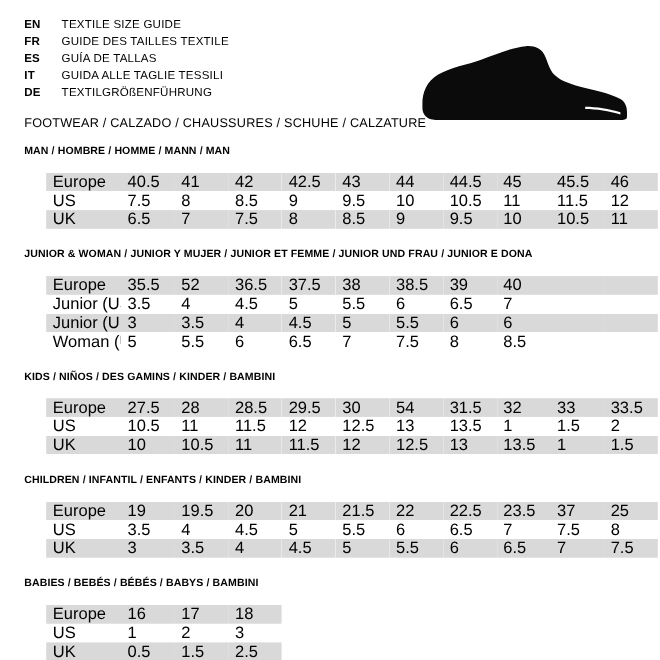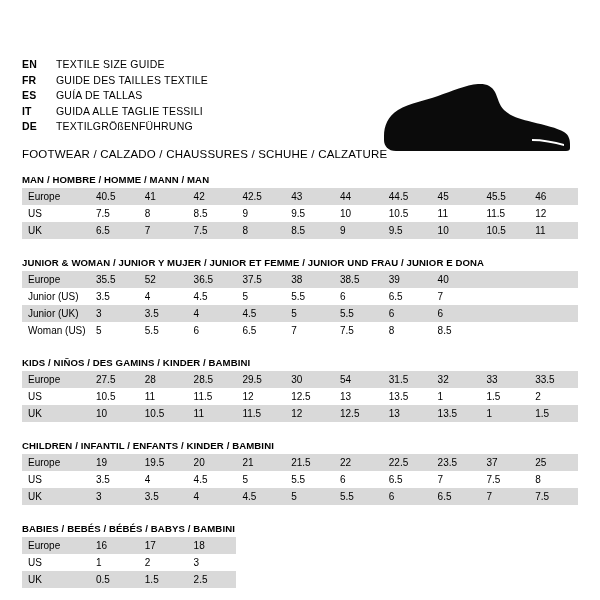--- a/index.html
+++ b/index.html
@@ -19,21 +19,20 @@
     width: 600px;
     height: 600px;
     box-sizing: border-box;
     padding: 16px 22px 0 22px;
   }
 
   
   .header {
     position: relative;
     height: 98px;
-    margin-top: 42px;
   }
   .lang-table {
     border-collapse: collapse;
     font-size: 10.5px;
     letter-spacing: 0.2px;
   }
   .lang-table td {
     padding: 0 0 2.5px 0;
     vertical-align: top;
     line-height: 13px;
@@ -63,27 +62,28 @@
   }
 
   
   .group {
     margin-top: 18px;
   }
   .group-title {
     font-size: 9.6px;
     font-weight: bold;
     letter-spacing: 0.1px;
-    padding-bottom: 3px;
+    padding-bottom: 14px;
   }
   table.sizes {
     border-collapse: collapse;
     width: 556px;
-    font-size: 10px;
+    font-size: 15px;
     table-layout: fixed;
+    margin-left: 20px;
   }
   table.sizes td {
     height: 17px;
     line-height: 17px;
     padding: 0 0 0 6px;
     vertical-align: middle;
     white-space: nowrap;
     overflow: hidden;
   }
   table.sizes tr.shaded td {

